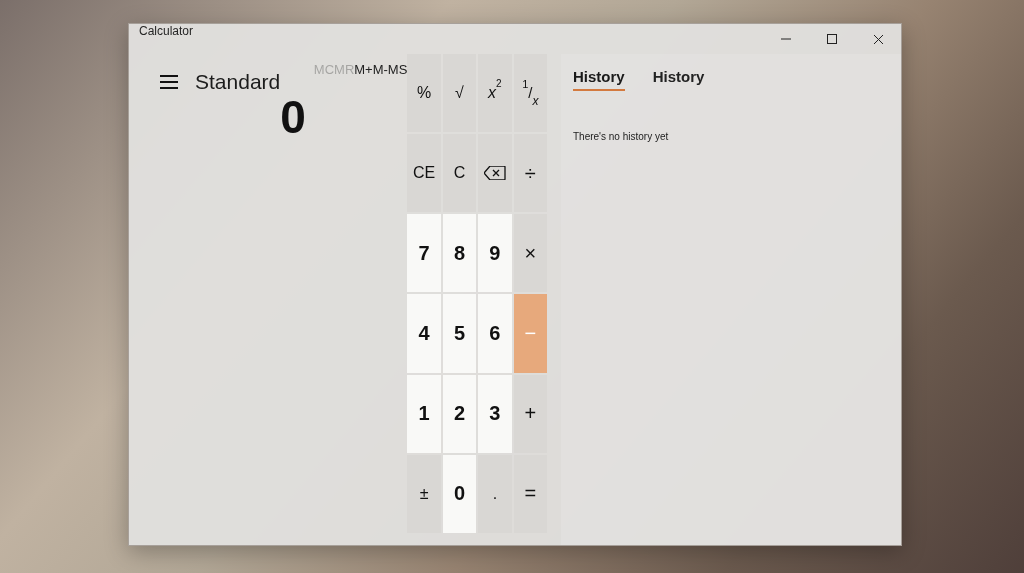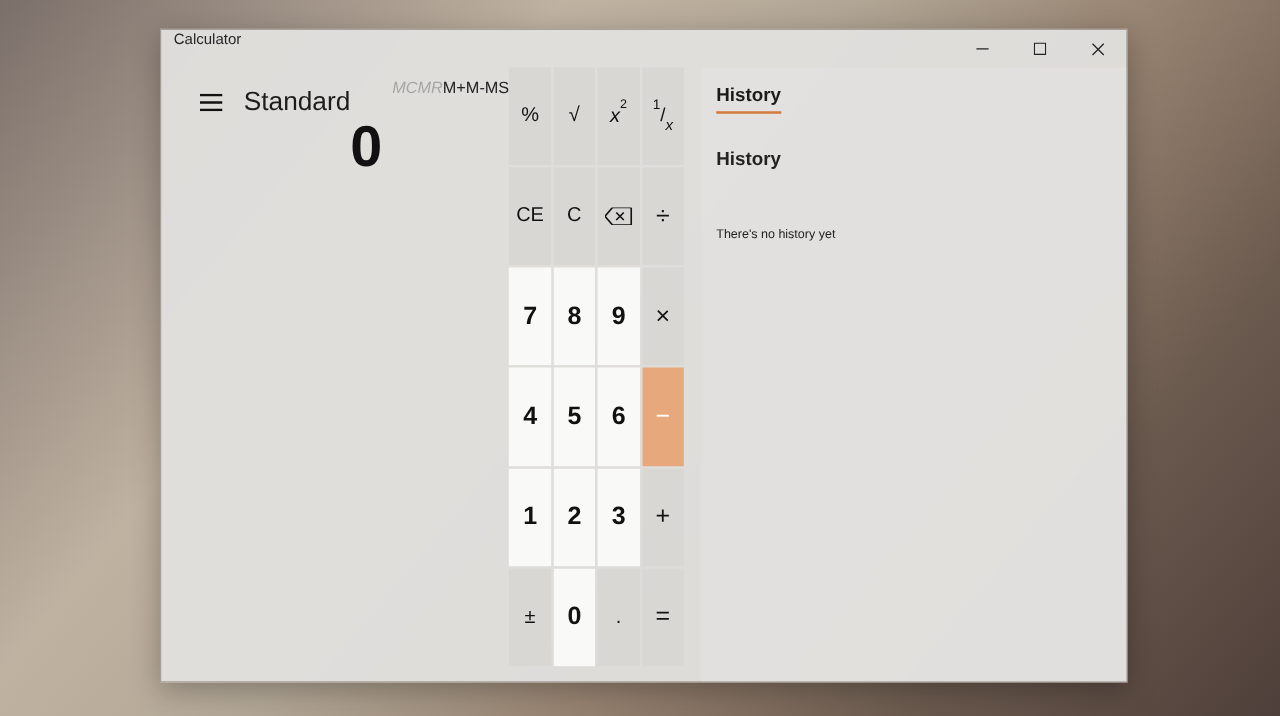--- a/index.html
+++ b/index.html
@@ -38,35 +38,35 @@
     .mode-row { display:flex; align-items:center; height: 56px; padding-left: 6px; }
     .hamburger { width: 40px; display:flex; align-items:center; justify-content:center; }
     .hamburger svg { display:block; }
     .mode-label { font-size: 21px; color: #1c1c1c; margin-left: 6px; }
 
     .display-row { height: 90px; display:flex; align-items:flex-end; justify-content:flex-end; padding-right: 8px; }
     .display-val { font-size: 46px; font-weight: 600; color: #111; }
 
     .mem-row { display:flex; height: 30px; align-items:center; margin-bottom: 4px; }
     .mem-btn { flex:1; text-align:center; font-size: 13px; color:#222; }
-    .mem-btn.disabled { color: rgba(60,60,60,0.35); font-style: italic; }
+    .mem-btn.disabled { color: rgba(60,60,60,0.35); }
 
     .grid { flex:1; display:grid; grid-template-columns: repeat(4,1fr); grid-template-rows: repeat(6,1fr); gap: 2px; }
     .key { display:flex; align-items:center; justify-content:center; background: rgba(216,214,212,0.92); font-size: 17px; color:#111; user-select:none; }
     .key.fn { background: rgba(216,214,212,0.92); font-size: 16px; }
     .key.num { background: rgba(250,250,248,0.96); font-weight: 600; font-size: 20px; }
     .key.op  { background: rgba(216,214,212,0.92); font-size: 20px; }
     .key.active { background: #e7a97c; color:#fff; }
     .key .squared sup{ font-size:10px; position:relative; top:-5px; }
     .key .frac { font-size:15px; }
     .key .frac sup{ font-size:11px; position:relative; top:-4px;}
     .key .frac sub{ font-size:12px; font-style:italic; position:relative; bottom:-3px;}
     .key svg{display:block;}
 
-    .tabs { display:flex; gap: 28px; font-size: 15px; font-weight:600; color:#222; align-items:flex-start;flex-direction:column; }
+    .tabs { display:flex; gap: 28px; font-size: 15px; font-weight:600; color:#222; align-items:flex-start; }
     .tab { position:relative; padding-bottom: 6px; cursor:default; }
     .tab.active { color:#1a1a1a; }
     .tab.active::after { content:""; position:absolute; left:0; right:0; bottom:0; height:2px; background:#d37a3f; }
     .empty-msg { margin-top: 40px; font-size: 10px; color:#222; }
   </style>
 </head>
 <body>
 
 <div class="window">
   <div class="titlebar">

